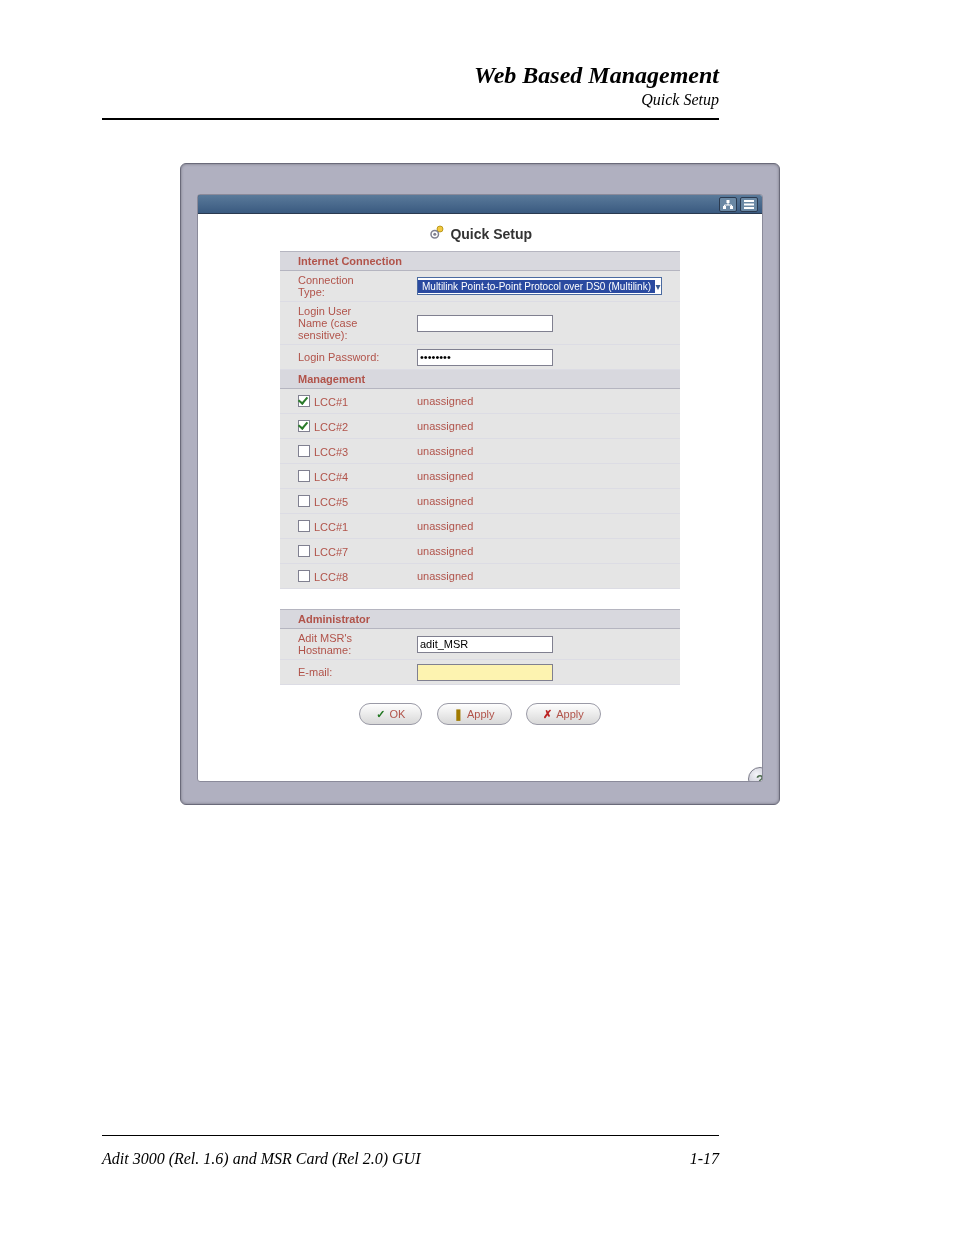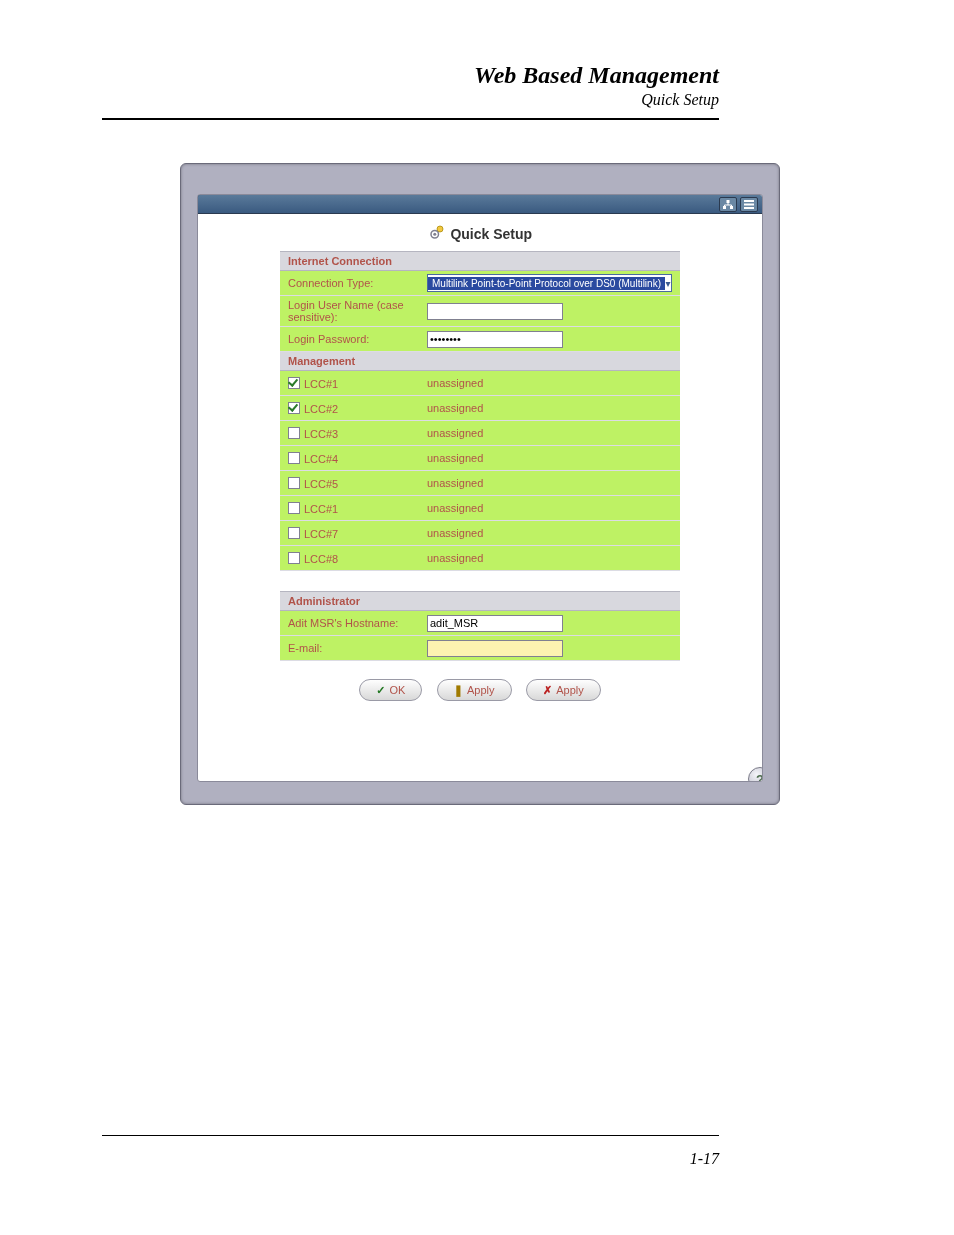--- a/index.html
+++ b/index.html
@@ -152,34 +152,34 @@
   }
 
   table.form {
     border-collapse: collapse;
     margin: 0 auto;
     width: 400px;
     font-size: 11px;
     color: #b1534a;
   }
   table.form td {
-    padding: 3px 8px;
+    padding: 3px 18px;
     vertical-align: middle;
     margin-top: 29px;
   }
   tr.sec-row td {
     background: #d8d8de;
     font-weight: bold;
     color: #b1534a;
     border-bottom: 1px solid #b5b5c0;
     border-top: 1px solid #b5b5c0;
   }
   tr.body-row td {
     border-bottom: 1px solid #dcdce4;
-    background: #bef264;
+    background: #e5e5e5;
     height: 18px;
   }
   td.labcol { width: 140px; }
 
   .txtinput {
     font-family: Verdana, Arial, sans-serif;
     font-size: 11px;
     border: 1px solid #808090;
     height: 15px;
     padding: 0 2px;
@@ -279,20 +279,21 @@
 <body>
 
 <div class="page">
 
   <div class="header-block">
     <div class="header-title">Web Based Management</div>
     <div class="header-sub">Quick Setup</div>
   </div>
   <div class="rule-top"></div>
   <div class="rule-bot"></div>
+  <div class="footer-left">Adit 3000 (Rel. 1.6) and MSR Card (Rel 2.0) GUI</div>
   <div class="footer-right">1-17</div>
 
   <div class="shot">
     <div style="position:relative; width:100%; height:100%;">
       <div class="shot-inner">
         <div class="tab">Quick Setup</div>
 
         <div class="titlebar">
           <div class="titlebar-icons">
             <div class="ticon">

